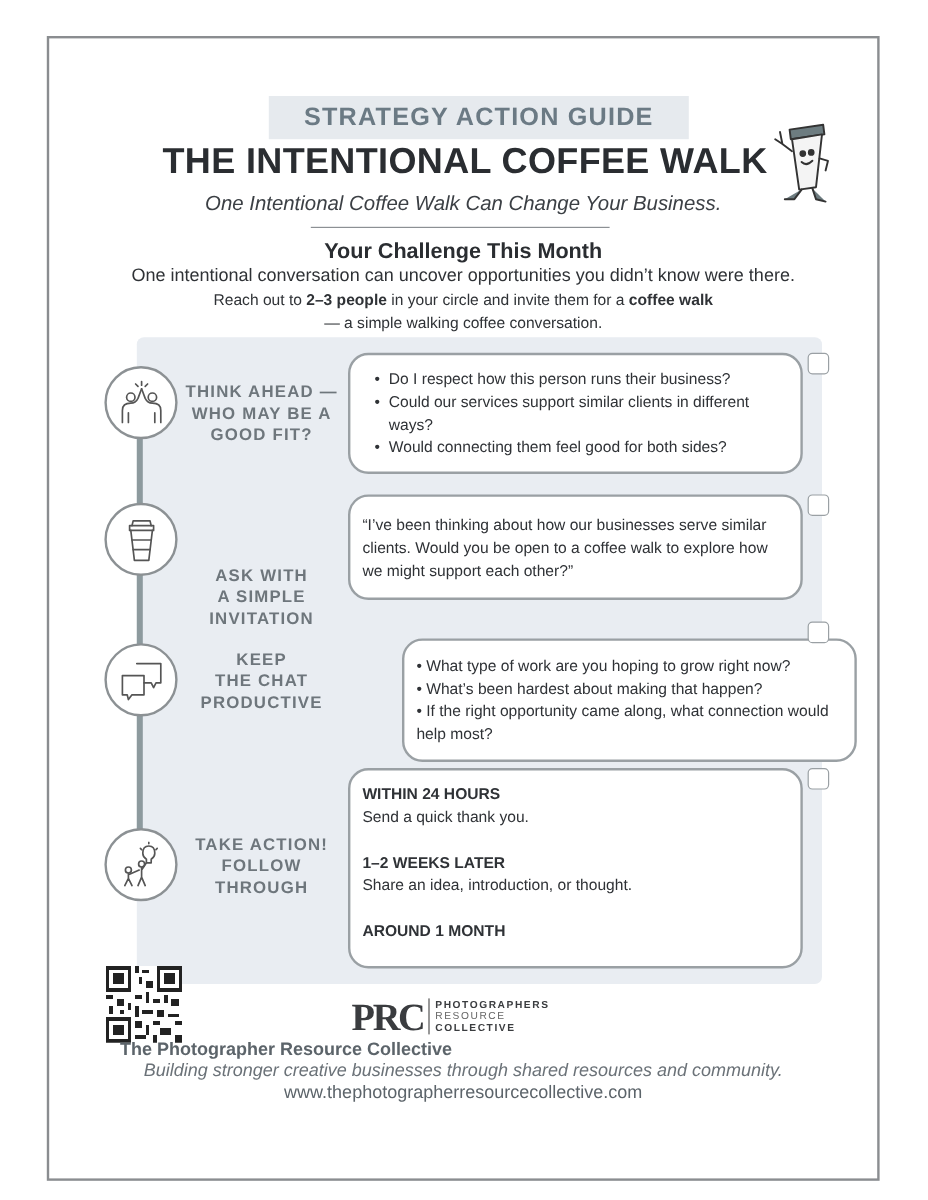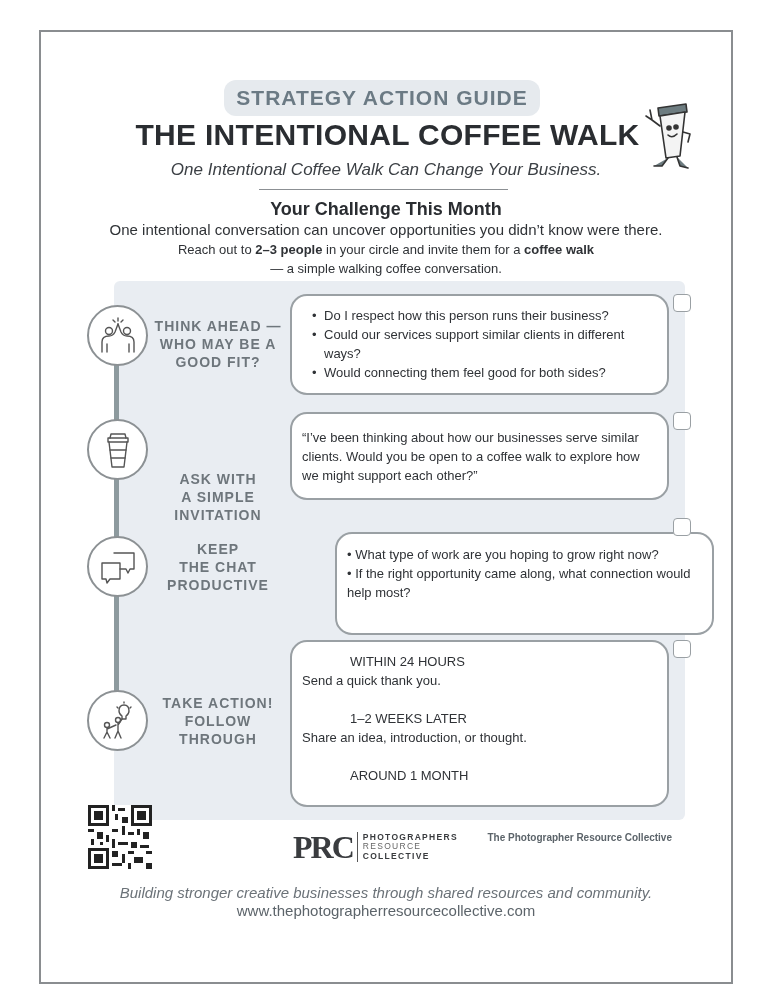--- a/index.html
+++ b/index.html
@@ -5,22 +5,22 @@
   * { box-sizing: border-box; margin: 0; padding: 0; }
   html, body { width: 773px; height: 1000px; background: #ffffff; overflow: hidden; }
   body { font-family: "Liberation Sans", "DejaVu Sans", sans-serif; color: #2f3236; position: relative; }
 
   .page-frame {
     position: absolute; left: 39px; top: 30px; width: 694px; height: 954px;
     border: 2px solid #8a8d90;
   }
 
   .kicker {
-    position: absolute; left: 224px; top: 80px; width: 316px; height: 36px;
-    background: #e6eaee; border-radius: 12px;
+    position: absolute; left: 224px; top: 80px; width: 350px; height: 36px;
+    background: #e6eaee; border-radius: 0;
     font-size: 21px; font-weight: bold; color: #6b7a84; letter-spacing: 1px;
     text-align: center; line-height: 36px;
   }
   .main-title {
     position: absolute; left: 100px; top: 118px; width: 575px;
     font-size: 30px; font-weight: bold; color: #2a2d31; text-align: center; letter-spacing: 0.3px;
   }
   .mascot { position: absolute; left: 640px; top: 96px; width: 60px; height: 76px; }
   .subtitle {
     position: absolute; left: 80px; top: 160px; width: 612px;
@@ -64,42 +64,42 @@
   }
   .step-card {
     position: absolute; left: 290px; width: 379px;
     background: #ffffff; border: 2px solid #9aa0a4; border-radius: 17px;
     padding: 12px 10px; font-size: 13px; color: #2f3236; line-height: 19px;
   }
   .step-card ul { list-style: none; }
   .step-card li.dot { padding-left: 22px; position: relative; }
   .step-card li.dot::before { content: "•"; position: absolute; left: 10px; top: 0; }
   .step-card .lead-bullet::before { content: "• "; }
-  .step-card .tl-head { font-weight: normal; margin-left: 48px; }
+  .step-card .tl-head { font-weight: bold; }
   .step-card .tl-gap { height: 19px; }
   .step-check {
     position: absolute; left: 673px; width: 18px; height: 18px;
     background: #ffffff; border: 1.5px solid #9aa0a4; border-radius: 4px;
   }
 
   .qr { position: absolute; left: 88px; top: 805px; width: 64px; height: 64px; }
 
   .logo { position: absolute; left: 293px; top: 832px; height: 30px; display: flex; align-items: center; }
   .logo-mark {
     font-family: "Liberation Serif", "DejaVu Serif", serif; font-weight: bold;
     font-size: 32px; color: #3a3c3f; letter-spacing: -2px; line-height: 30px;
     padding-right: 4px; border-right: 1px solid #555;
   }
   .logo-words { padding-left: 5px; font-size: 8.5px; letter-spacing: 1.3px; line-height: 9.5px; color: #3a3c3f; }
   .logo-words .w1, .logo-words .w3 { font-weight: bold; }
   .logo-words .w2 { font-weight: normal; color: #666; }
 
   .org-name {
-    position: absolute; left: 100px; top: 832px; width: 572px;
-    font-size: 10px; font-weight: bold; color: #5c646a; text-align: right;
+    position: absolute; left: 100px; top: 866px; width: 572px;
+    font-size: 15px; font-weight: bold; color: #5c646a; text-align: left;
   }
   .org-tagline {
     position: absolute; left: 60px; top: 884px; width: 652px;
     font-size: 15px; font-style: italic; color: #6b7278; text-align: center;
   }
   .org-url {
     position: absolute; left: 100px; top: 902px; width: 572px;
     font-size: 15px; color: #5c646a; text-align: center;
   }
 </style>
@@ -184,20 +184,21 @@
     <path d="M4 16 H22 V32 H12 L9 36 L8 32 H4 Z"></path>
   </svg>
 </div>
 <div class="step-label" style="top:540px;">
   <div>KEEP</div>
   <div>THE CHAT</div>
   <div>PRODUCTIVE</div>
 </div>
 <div class="step-card" style="top:532px; height:103px; padding-top:11px;margin-left:45px;">
   <div class="lead-bullet">What type of work are you hoping to grow right now?</div>
+  <div class="lead-bullet">What’s been hardest about making that happen?</div>
   <div class="lead-bullet">If the right opportunity came along, what connection would help most?</div>
 </div>
 <div class="step-check" style="top:518px;"></div>
 
 <div class="step-icon" style="top:690px;">
   <svg viewBox="0 0 40 40" fill="none" stroke="#555" stroke-width="1.4" stroke-linecap="round" stroke-linejoin="round">
     <path d="M26 4 Q21 4 21 10 Q21 13 24 15 V18 H28 V15 Q31 13 31 10 Q31 4 26 4 Z"></path>
     <path d="M26 1 V2 M19 6 L20 7 M33 6 L32 7"></path>
     <circle cx="20" cy="19" r="2.5"></circle>
       <circle cx="9" cy="24" r="2.5"></circle>

